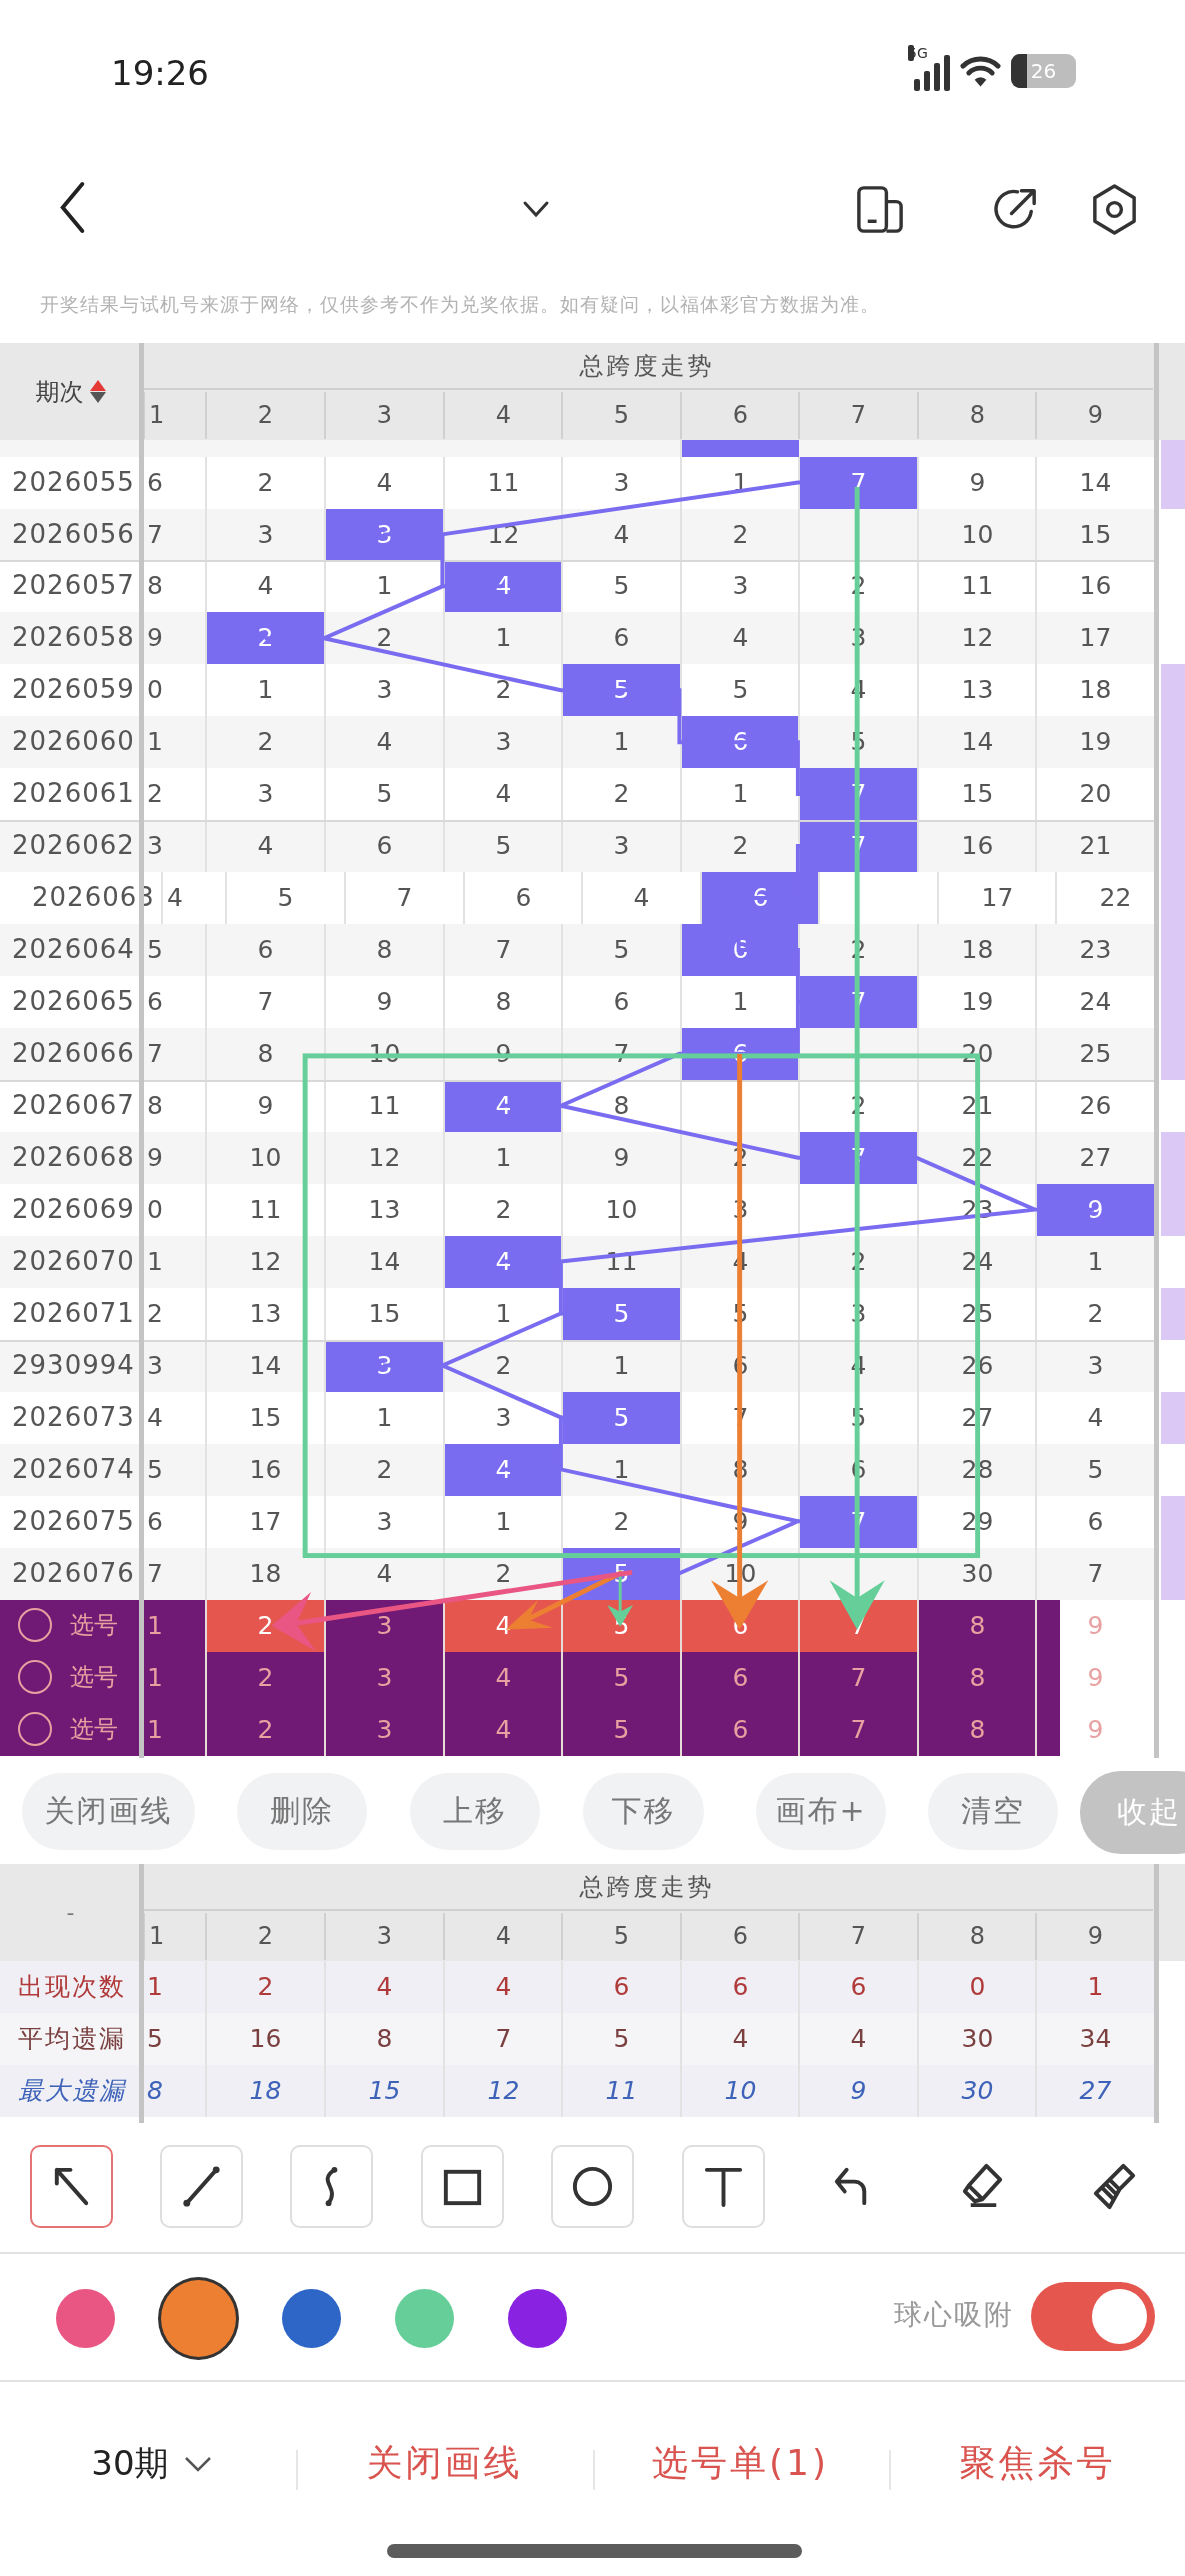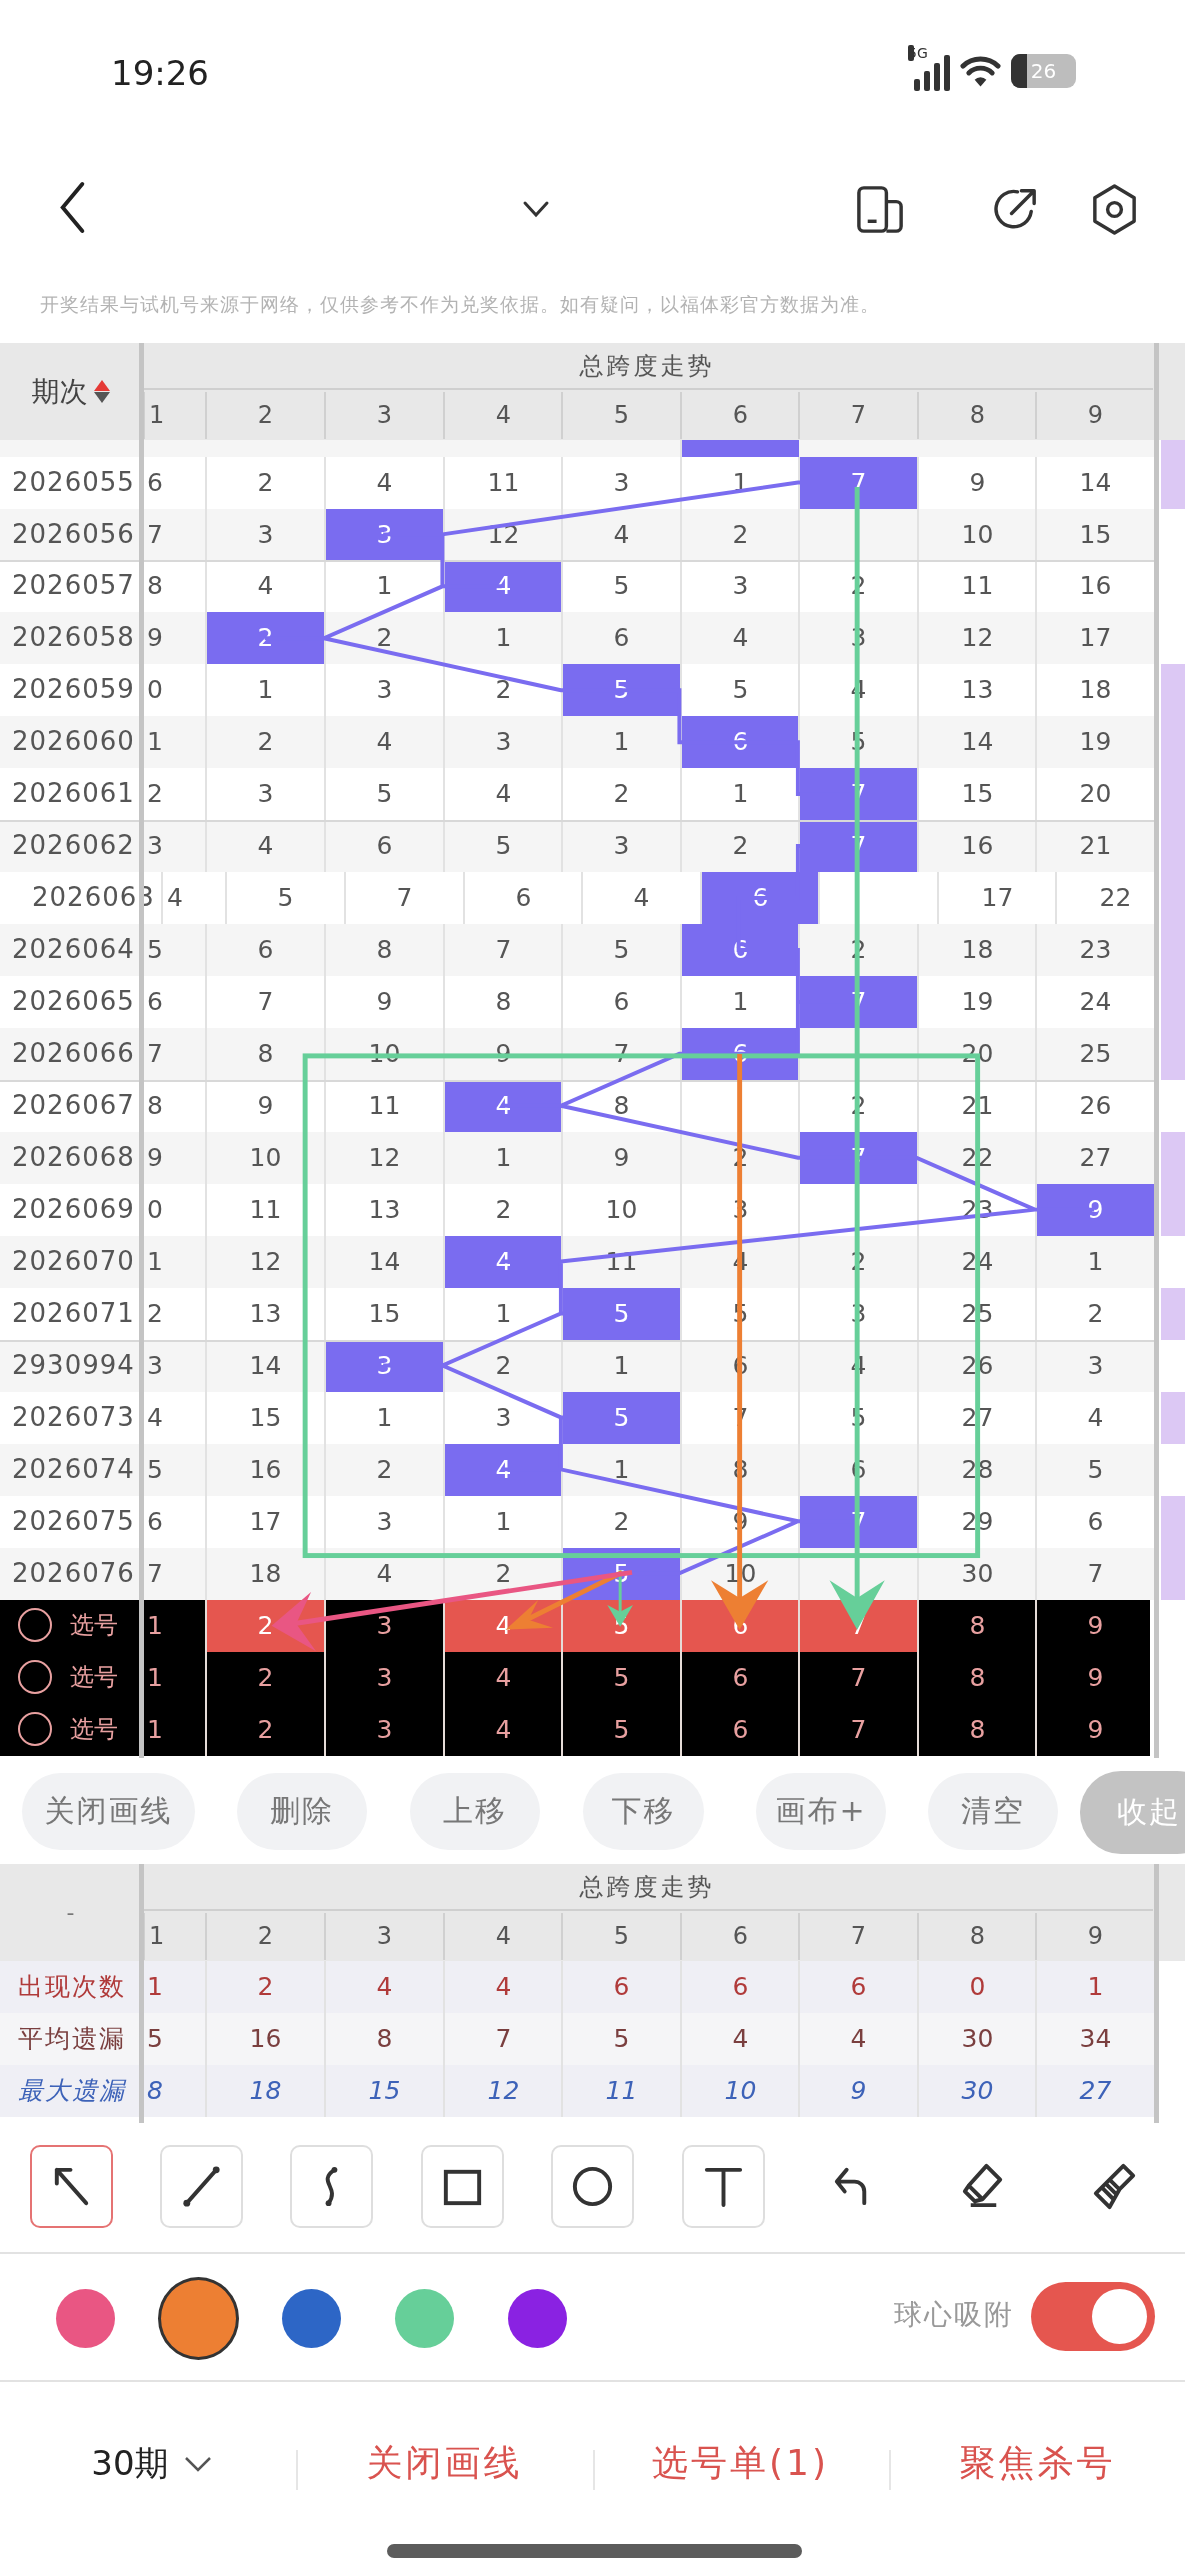--- a/index.html
+++ b/index.html
@@ -22,40 +22,40 @@
   .title { position: absolute; left: 143px; top: 22px; font-size: 43px; color: #222; letter-spacing: 2px; }
   .title-chevron { position: absolute; left: 519px; top: 36px; width: 34px; height: 30px; }
   .hdr-icon { position: absolute; top: 24px; width: 55px; height: 55px; }
 
   .disclaimer { position: absolute; left: 40px; top: 292px; font-size: 19px; color: #b3b3b3; letter-spacing: 1px; }
 
   
   .trend { position: absolute; left: 0; top: 343px; width: 1185px; height: 1415px; overflow: hidden; }
   .grp-hdr { position: absolute; left: 0; top: 0; width: 1185px; height: 97px; background: #e8e8e8; }
   .grp-title { position: absolute; left: 141px; top: 0; width: 1012px; height: 47px; text-align: center; line-height: 47px; font-size: 24px; color: #555; letter-spacing: 3px; border-bottom: 2px solid #cfcfcf; }
-  .period-hdr { position: absolute; left: 0; top: 0; width: 141px; height: 97px; display: flex; align-items: center; justify-content: center; font-size: 28px; color: #444; gap: 6px; }
+  .period-hdr { position: absolute; left: 0; top: 0; width: 141px; height: 97px; display: flex; align-items: center; justify-content: center; font-size: 24px; color: #444; gap: 6px; }
   .sort-icon { display: inline-flex; flex-direction: column; gap: 1px; }
   .sort-icon .up { width: 0; height: 0; border-left: 8px solid transparent; border-right: 8px solid transparent; border-bottom: 11px solid #e53935; }
   .sort-icon .down { width: 0; height: 0; border-left: 8px solid transparent; border-right: 8px solid transparent; border-top: 11px solid #555; }
   .col-hdr { position: absolute; top: 49px; height: 47px; line-height: 47px; text-align: center; font-size: 24px; color: #555; border-left: 2px solid #d0d0d0; }
 
   .vsep { position: absolute; top: 0; width: 5px; background: #c4c4c4; }
 
   .row { position: absolute; left: 0; width: 1158px; height: 52px; }
   .row.alt { background: #f5f5f5; }
   .row.odd { background: #ffffff; }
   .cell { position: absolute; top: 0; height: 100%; text-align: center; line-height: 51px; font-size: 25px; color: #555; border-left: 2px solid #e2e2e2; }
   .cell.period { left: 0; width: 141px; border-left: none; text-align: left; padding-left: 12px; font-size: 26px; color: #555; letter-spacing: 1px; }
   .cell.c1 { text-align: left; padding-left: 4px; }
   .cell.hit { background: #7a6cf0; color: #fff; }
   .group-line { position: absolute; left: 0; width: 1158px; height: 2px; background: #d8d8d8; }
   .strip { position: absolute; left: 1161px; width: 25px; }
   .strip.on { background: #dcc8f4; }
 
-  .sel-row { position: absolute; left: 0; width: 1150px; height: 52px; background: #000000; }
+  .sel-row { position: absolute; left: 0; width: 1060px; height: 52px; background: #701a75; }
   .sel-label { position: absolute; left: 18px; top: 8px; display: flex; align-items: center; gap: 18px; color: #e8a0a0; font-size: 24px; }
   .sel-radio { width: 34px; height: 34px; border: 2.5px solid #e8a0a0; border-radius: 50%; }
   .sel-cell { position: absolute; top: 0; height: 100%; text-align: center; line-height: 52px; font-size: 25px; color: #e8a0a0; border-left: 2px solid #e6dcd8; }
   .sel-cell.on { background: #e5564f; color: #fff; }
 
   
   .pill-row { position: absolute; left: 0; top: 1773px; width: 1185px; height: 81px; }
   .pill { position: absolute; top: 0; height: 77px; border-radius: 39px; background: #f1f2f4; font-size: 30px; color: #777; display: flex; align-items: center; justify-content: center; letter-spacing: 2px; }
   .pill.dark { background: #c3c3c3; color: #fff; }
 

